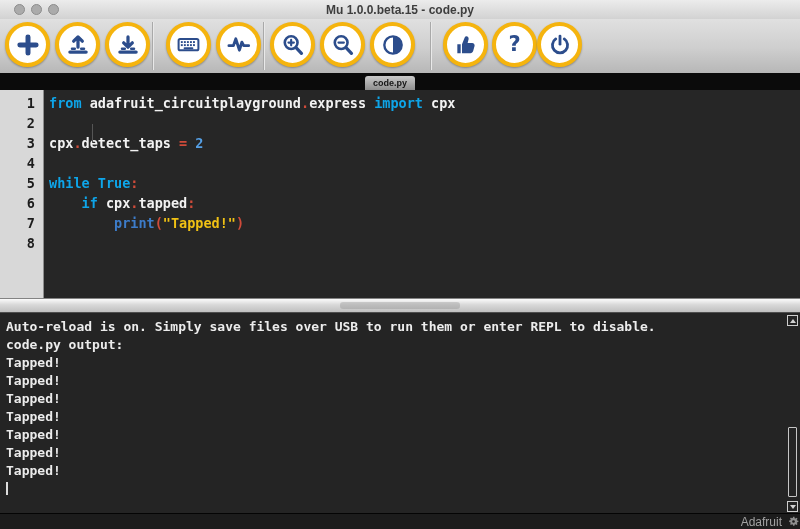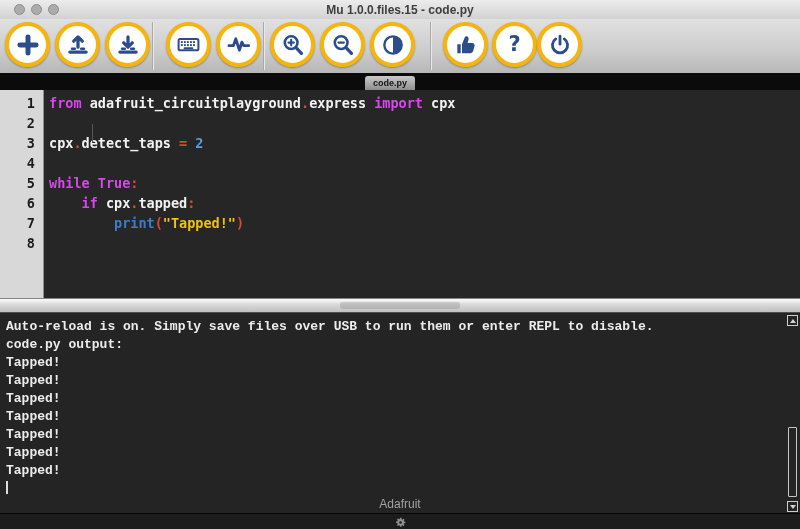--- a/index.html
+++ b/index.html
@@ -31,64 +31,64 @@
        display:flex;align-items:center;justify-content:center;font-size:9px;font-weight:700;color:#161616;cursor:pointer;}
 
   
   .editor{position:absolute;top:90px;left:0;right:0;height:208px;display:flex;background:#262626;
           font-family:"DejaVu Sans Mono",monospace;font-weight:700;font-size:13.5px;line-height:20px;}
   .gutter{width:44px;background:#d8d8d8;border-right:1px solid #8e8e8e;box-sizing:border-box;
           color:#1c1c1c;text-align:right;padding:3px 8px 0 0;}
   .code{flex:1;padding:3px 0 0 5px;white-space:pre;color:#f2f2f2;overflow:hidden;}
   .code-line{height:20px;white-space:pre;}
   .ln{height:20px;}
-  .tk-kw{color:#d946ef;text-align:center;} .tk-id{color:#f2f2f2;margin-top:20px;} .tk-op{color:#cf4b3a;}
+  .tk-kw{color:#0ea5e9;text-align:center;} .tk-id{color:#f2f2f2;margin-top:20px;} .tk-op{color:#cf4b3a;}
   .tk-num{color:#55a0e6;} .tk-fn{color:#3d7cc9;} .tk-str{color:#f0c114;} .tk-pl{color:#f2f2f2;}
   .indent-guide{position:absolute;left:92px;top:124px;width:1px;height:19px;background:#565656;}
 
   
   .splitter{position:absolute;top:298px;left:0;right:0;height:15px;box-sizing:border-box;
             background:linear-gradient(#fbfbfb,#d8d8d8 45%,#c0c0c0);
             border-top:1px solid #838383;border-bottom:1px solid #4e4e4e;cursor:row-resize;}
   .splitter::after{content:"";position:absolute;left:50%;top:3px;transform:translateX(-50%);
                    width:120px;height:7px;border-radius:3px;background:rgba(120,120,120,.28);}
 
   
   .repl{position:absolute;top:313px;left:0;right:0;height:200px;background:#242424;box-sizing:border-box;
         padding:5px 16px 0 6px;font-family:"DejaVu Sans Mono",monospace;font-weight:700;
         font-size:13px;line-height:18px;color:#ececec;overflow:hidden;}
-  .repl-line{height:18px;white-space:pre;font-family:Liberation Mono, monospace;}
+  .repl-line{height:18px;white-space:pre;}
   .cursor{display:inline-block;width:2px;height:13px;background:#dcdcdc;vertical-align:-2px;}
 
   .sb-btn{position:absolute;right:2px;width:11px;height:11px;border:1px solid #cdcdcd;box-sizing:border-box;
           display:flex;align-items:center;justify-content:center;background:transparent;cursor:pointer;}
   .sb-up{top:315px;} .sb-down{top:501px;}
   .tri-up{width:0;height:0;border-left:3px solid transparent;border-right:3px solid transparent;border-bottom:4px solid #d2d2d2;}
   .tri-down{width:0;height:0;border-left:3px solid transparent;border-right:3px solid transparent;border-top:4px solid #d2d2d2;}
   .sb-thumb{position:absolute;right:3px;top:427px;width:9px;height:70px;border:1px solid #c6c6c6;border-radius:1px;
             box-sizing:border-box;background:transparent;cursor:grab;}
 
   
   .statusbar{position:absolute;top:513px;left:0;right:0;height:16px;background:#1c1c1c;border-top:1px solid #040404;
-             box-sizing:border-box;display:flex;align-items:center;justify-content:flex-end;gap:5px;flex-direction:column;}
+             box-sizing:border-box;display:flex;align-items:center;justify-content:flex-end;gap:5px;}
   .mode-label{font-size:12px;color:#a2a2a2;}
   .gear{display:flex;align-items:center;cursor:pointer;}
 </style>
 </head>
 <body>
 
 <div class="window">
 
   <div class="titlebar">
     <div class="lights">
       <div class="light"></div>
       <div class="light"></div>
       <div class="light"></div>
     </div>
-    <div class="title-text">Mu 1.0.0.files.15 - code.py</div>
+    <div class="title-text">Mu 1.0.0.beta.15 - code.py</div>
   </div>
 
   <div class="toolbar">
     <div class="sep" style="left:152px"></div>
     <div class="sep" style="left:263px"></div>
     <div class="sep" style="left:430px"></div>
   <div class="tb" style="left: 5px;">
         <span>
           <svg width="26" height="26" viewBox="0 0 24 24" fill="none" stroke="#2c4d8c" stroke-width="4.6" stroke-linecap="round">
             <path d="M12 4.5v15M4.5 12h15"></path>

